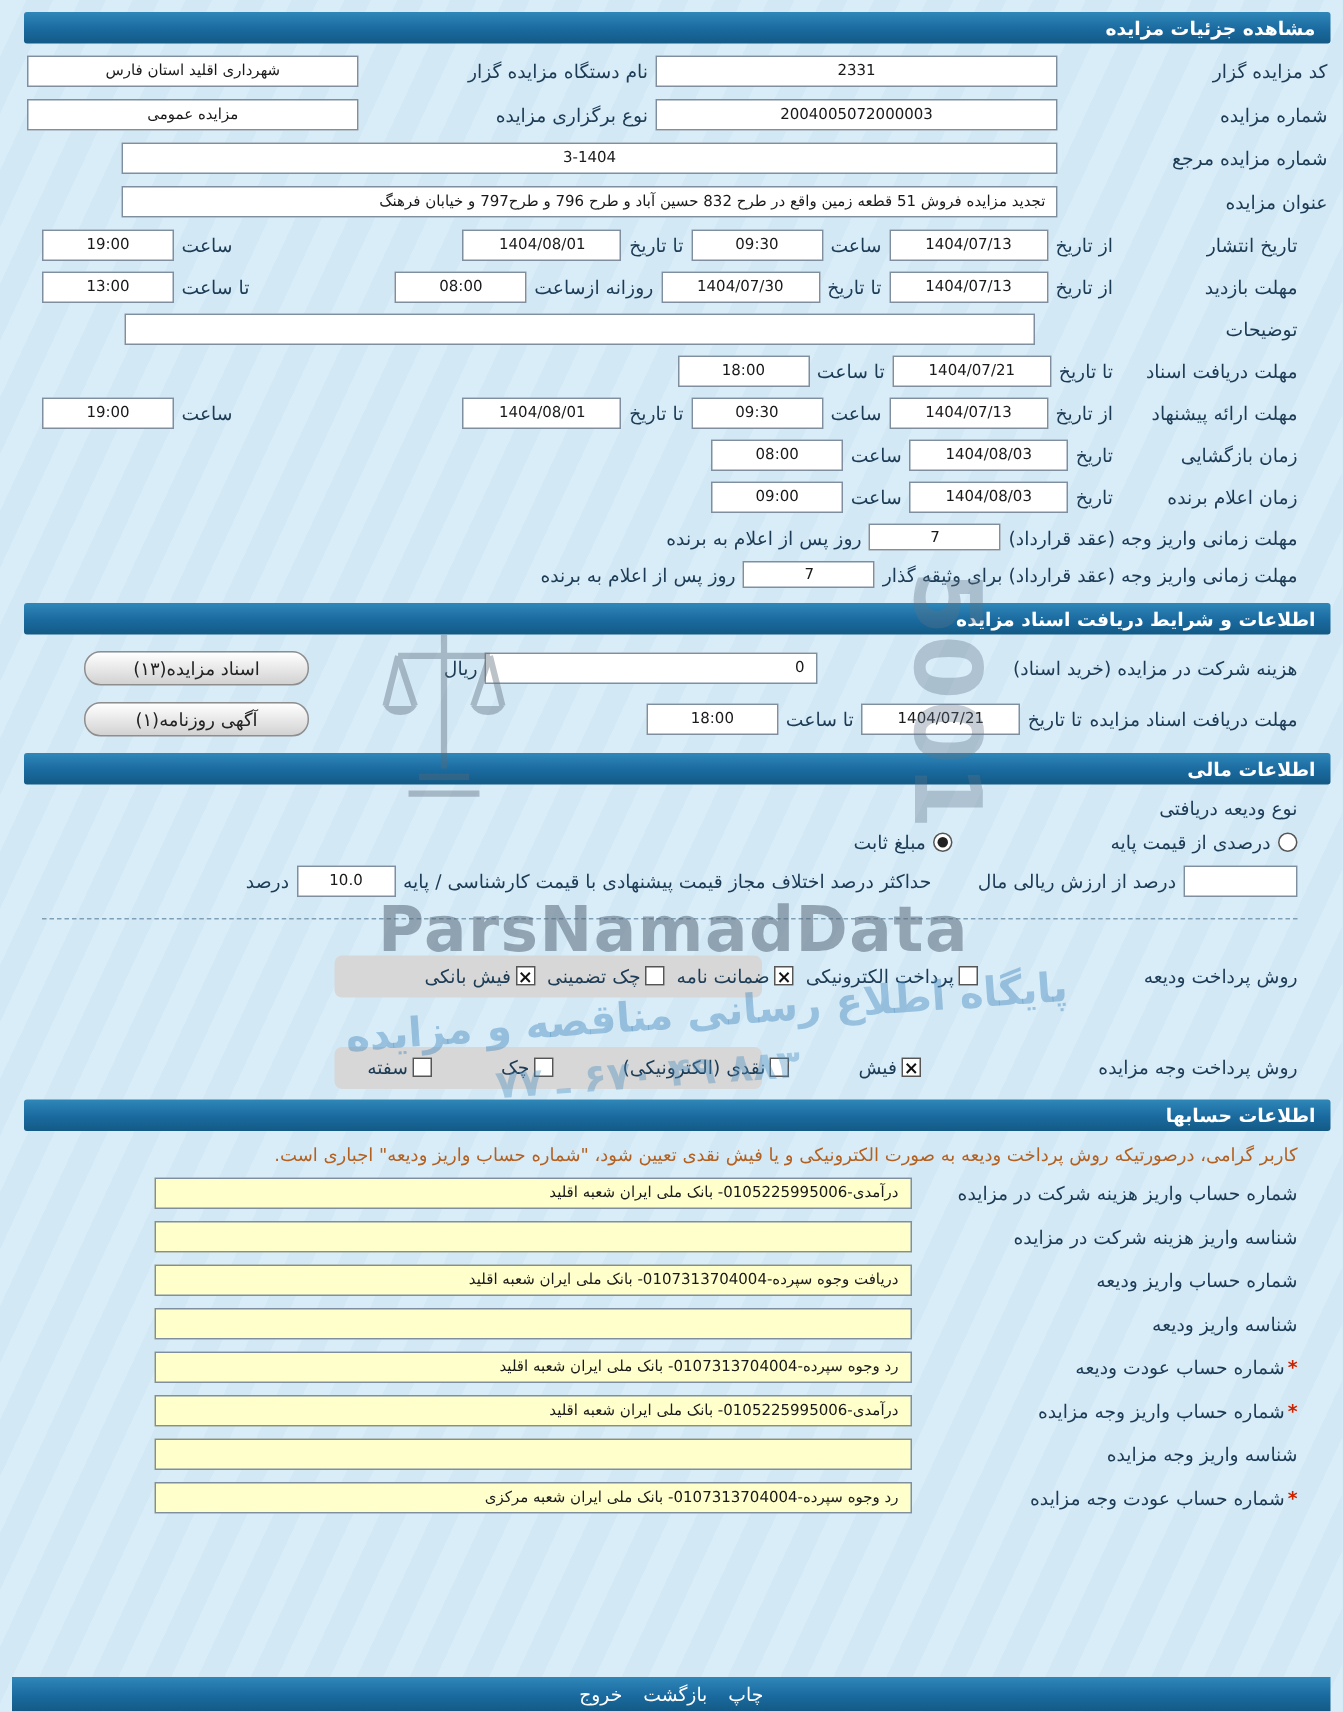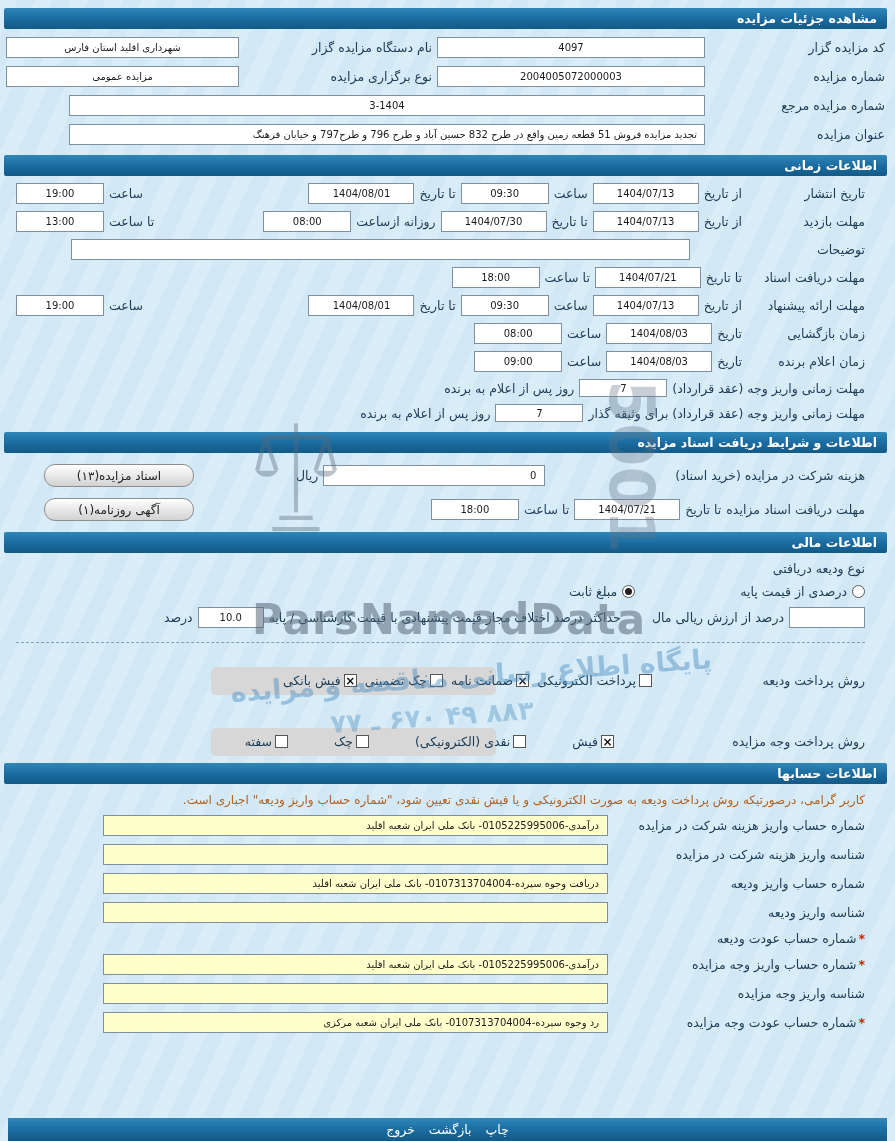--- a/index.html
+++ b/index.html
@@ -6,21 +6,21 @@
   body {
     width:895px; height:1141px;
     font-family:"DejaVu Sans", sans-serif;
     font-size:12.5px;
     color:#1c3b54;
     direction:rtl;
     background:#d6eaf6;
   }
   .page {
     position:relative; width:895px; min-height:1141px;
-    padding:8px 8px 0 4px; overflow:hidden;
+    padding:8px 8px 0 16px; overflow:hidden;
     background:repeating-linear-gradient(115deg,#d9edf9 0 16px,#d3e8f5 16px 32px);
   }
   .bar {
     height:21px; line-height:21px;
     background:linear-gradient(#2f87b8 0%, #1a6a9f 55%, #135a85 100%);
     color:#fff; font-weight:bold; font-size:12.5px;
     padding:0 10px; border-radius:2px; margin-top:10px;
     position:relative; z-index:2;
   }
   .bar:first-child { margin-top:0; }
@@ -137,43 +137,40 @@
 <body>
 
 <div class="page">
 
   <div class="bar">
     <span>مشاهده جزئیات مزایده</span>
   </div>
   <div class="sec ov">
     <div class="row">
       <div class="lbl ov-l1">کد مزایده گزار</div>
-      <div class="field ov-f1">4097</div>
+      <div class="field ov-f1">2331</div>
       <div class="lbl ov-l2">نام دستگاه مزایده گزار</div>
       <div class="field ov-f2">شهرداری اقلید استان فارس</div>
     </div>
     <div class="row">
       <div class="lbl ov-l1">شماره مزایده</div>
       <div class="field ov-f1">2004005072000003</div>
       <div class="lbl ov-l2">نوع برگزاری مزایده</div>
       <div class="field ov-f2">مزایده عمومی</div>
     </div>
     <div class="row">
       <div class="lbl ov-l1">شماره مزایده مرجع</div>
       <div class="field ov-wide dir-ltr">3-1404</div>
     </div>
     <div class="row">
       <div class="lbl ov-l1">عنوان مزایده</div>
       <div class="field ov-wide txt">تجدید مزایده فروش 51 قطعه زمین واقع در طرح 832 حسین آباد و طرح 796 و طرح797 و خیابان فرهنگ</div>
     </div>
   </div>
 
-  <div class="bar">
-    <span>اطلاعات زمانی</span>
-  </div>
   <div class="sec tm">
     <div class="row">
       <div class="lbl tm-l">تاریخ انتشار</div>
       <div class="lbl">از تاریخ</div>
       <div class="field date">1404/07/13</div>
       <div class="lbl">ساعت</div>
       <div class="field time">09:30</div>
       <div class="lbl">تا تاریخ</div>
       <div class="field date">1404/08/01</div>
       <div class="lbl push">ساعت</div>
@@ -338,20 +335,21 @@
     <div class="row">
       <div class="lbl ac-lbl">شماره حساب واریز ودیعه</div>
       <div class="field ac-field">دریافت وجوه سپرده-0107313704004- بانک ملی ایران شعبه اقلید</div>
     </div>
     <div class="row">
       <div class="lbl ac-lbl">شناسه واریز ودیعه</div>
       <div class="field ac-field"></div>
     </div>
     <div class="row">
       <div class="lbl ac-lbl"><span class="req">*</span><span>شماره حساب عودت ودیعه</span></div>
+      <div class="field ac-field">رد وجوه سپرده-0107313704004- بانک ملی ایران شعبه اقلید</div>
     </div>
     <div class="row">
       <div class="lbl ac-lbl"><span class="req">*</span><span>شماره حساب واریز وجه مزایده</span></div>
       <div class="field ac-field">درآمدی-0105225995006- بانک ملی ایران شعبه اقلید</div>
     </div>
     <div class="row">
       <div class="lbl ac-lbl">شناسه واریز وجه مزایده</div>
       <div class="field ac-field"></div>
     </div>
     <div class="row">

